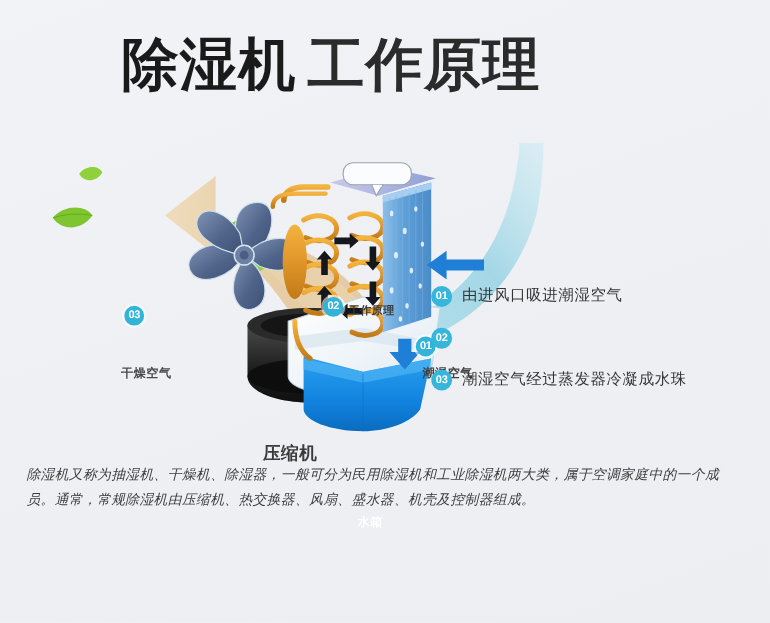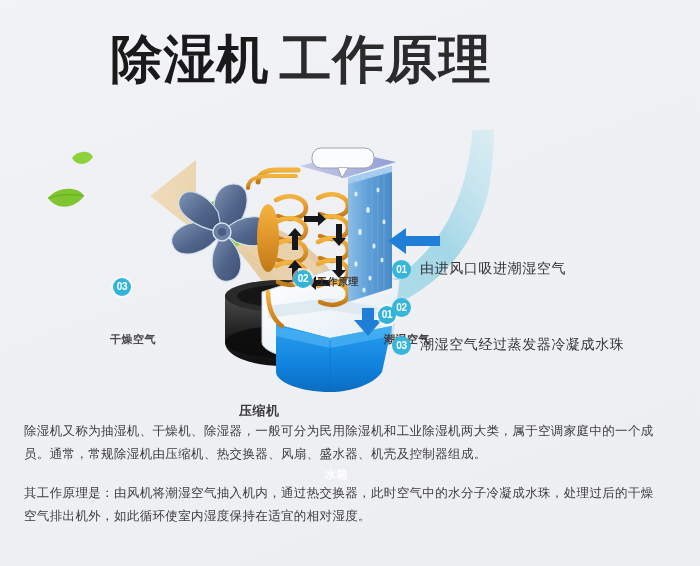--- a/index.html
+++ b/index.html
@@ -53,21 +53,21 @@
   .dlabel {
     position: absolute;
     font-size: 11px;
     color: #3a3a3a;
     font-weight: bold;
     letter-spacing: 0.5px;
     white-space: nowrap;
   }
   .dlabel.dry   { left: 110px; top: 212px; color: #4a4a4a; }
   .dlabel.humid { left: 384px; top: 212px; color: #3f3f3f; }
-  .dlabel.comp  { left: 239px; top: 282px; color: #3b3b3b; font-size: 13px; text-align: right; }
+  .dlabel.comp  { left: 239px; top: 282px; color: #3b3b3b; font-size: 16px; text-align: right; }
   .dlabel.tank  { left: 325px; top: 347px; color: #ffffff; font-size: 11px; }
   .dlabel.hx    { left: 317px; top: 155px; color: #3a3a3a; font-size: 10px; }
 
   
   .badge {
     position: absolute;
     width: 18px; height: 18px;
     border-radius: 50%;
     background: #31b4d8;
     color: #ffffff;
@@ -121,20 +121,21 @@
     left: 24px;
     top: 420px;
     width: 656px;
   }
   .para {
     font-size: 12.5px;
     line-height: 23px;
     color: #3d3d3d;
     letter-spacing: 0.35px;
     margin: 0 15px 16px 0;
+    font-style: italic;
   }
   .para:last-child { margin-bottom: 0; }
 </style>
 </head>
 <body>
 
 <div id="page">
 
   <div class="title-wrap">
     <span class="title-a">除湿机</span><span class="title-b">工作原理</span>
@@ -338,16 +339,15 @@
       <span class="step-badge">02</span>
     </div>
     <div class="step-row">
       <span class="step-badge">03</span>
       <span class="step-text">潮湿空气经过蒸发器冷凝成水珠</span>
     </div>
   </div>
 
   <div class="body-copy">
     <p class="para">除湿机又称为抽湿机、干燥机、除湿器，一般可分为民用除湿机和工业除湿机两大类，属于空调家庭中的一个成员。通常，常规除湿机由压缩机、热交换器、风扇、盛水器、机壳及控制器组成。</p>
-    <p class="para">其工作原理是：由风机将潮湿空气抽入机内，通过热交换器，此时空气中的水分子冷凝成水珠，处理过后的干燥空气排出机外，如此循环使室内湿度保持在适宜的相对湿度。</p>
   </div>
 
 </div>
 
 </body></html>

